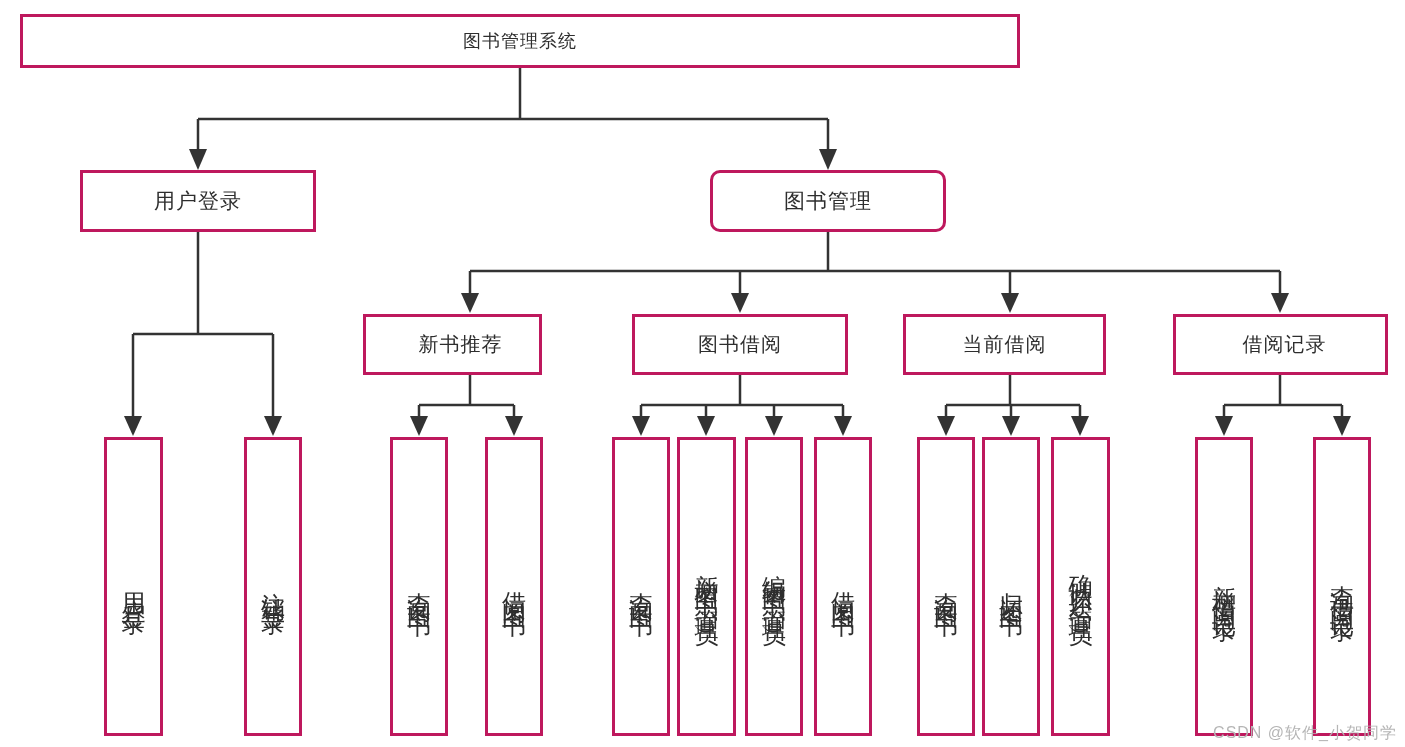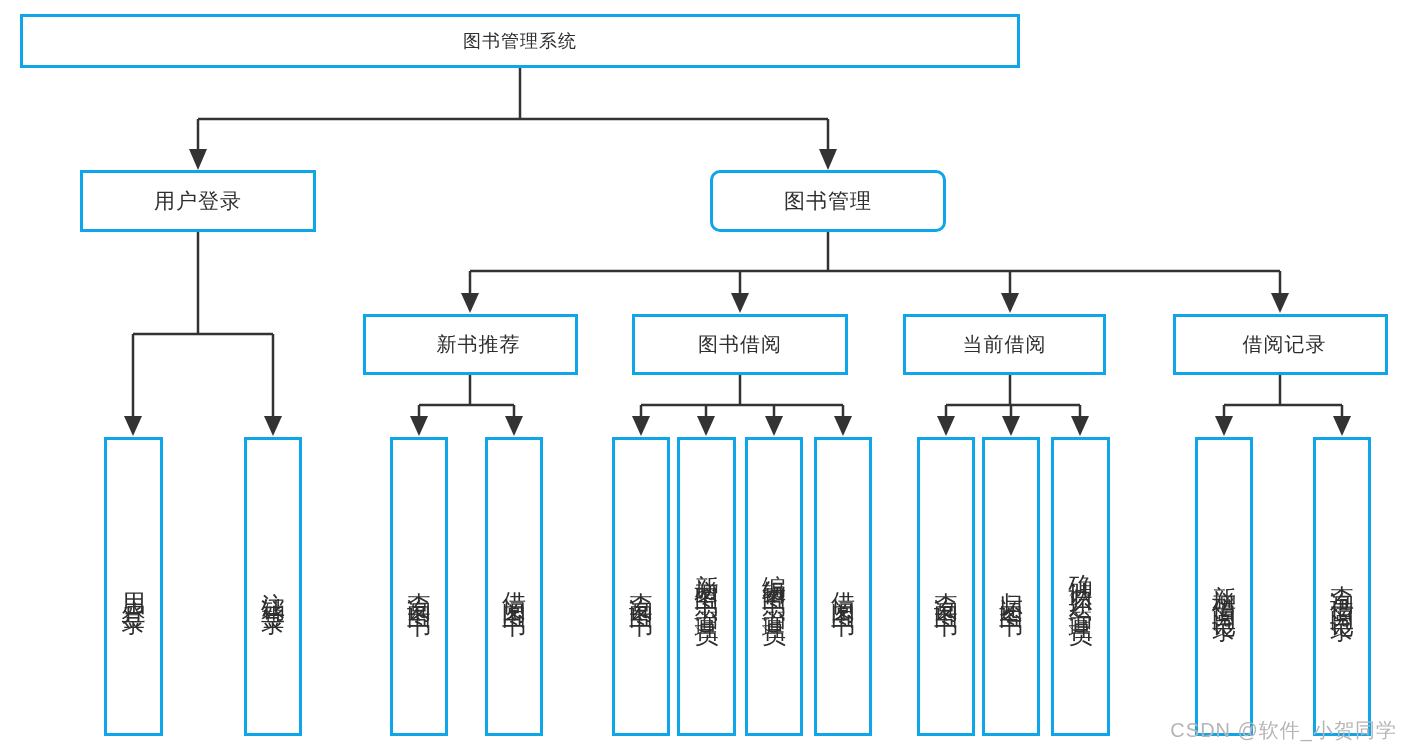--- a/index.html
+++ b/index.html
@@ -17,21 +17,21 @@
   }
   #wires {
     position: absolute;
     left: 0; top: 0;
     width: 1405px; height: 747px;
     pointer-events: none;
   }
   .node {
     position: absolute;
     box-sizing: border-box;
-    border: 3px solid #0ea5e9;
+    border: 3px solid #be185d;
     background: #ffffff;
     display: flex;
     align-items: center;
     justify-content: center;
     color: #2e2e2e;
     text-align: center;
     white-space: nowrap;
   }
   .node.root  { font-size: 18px; letter-spacing: 1px; }
   .node.lvl2  { font-size: 21px; letter-spacing: 1px; }
@@ -41,21 +41,21 @@
     text-orientation: mixed;
     font-size: 24px;
     letter-spacing: 7px;
     white-space: normal;
   }
   .vtext { display: inline; }
   #watermark {
     position: absolute;
     right: 8px;
     bottom: 3px;
-    font-size: 20px;
+    font-size: 16px;
     color: #b5b5b5;
     letter-spacing: 1px;
   }
 </style>
 </head>
 <body>
 
 <div id="canvas">
 
   <svg id="wires" viewBox="0 0 1405 747" xmlns="http://www.w3.org/2000/svg">
@@ -135,21 +135,21 @@
     <span>图书管理系统</span>
   </div>
 
   <div class="node lvl2" style="left:80px; top:170px; width:236px; height:62px;">
     <span>用户登录</span>
   </div>
   <div class="node lvl2" style="left:710px; top:170px; width:236px; height:62px;border-radius:10px;">
     <span>图书管理</span>
   </div>
 
-  <div class="node lvl3" style="left:363px; top:314px; width:215px; height:61px;padding-left:16px;">
+  <div class="node lvl3" style="left:363px; top:314px; width:179px; height:61px;padding-left:16px;">
     <span>新书推荐</span>
   </div>
   <div class="node lvl3" style="left:632px; top:314px; width:216px; height:61px;">
     <span>图书借阅</span>
   </div>
   <div class="node lvl3" style="left:903px; top:314px; width:203px; height:61px;">
     <span>当前借阅</span>
   </div>
   <div class="node lvl3" style="left:1173px; top:314px; width:215px; height:61px;padding-left:8px;">
     <span>借阅记录</span>

